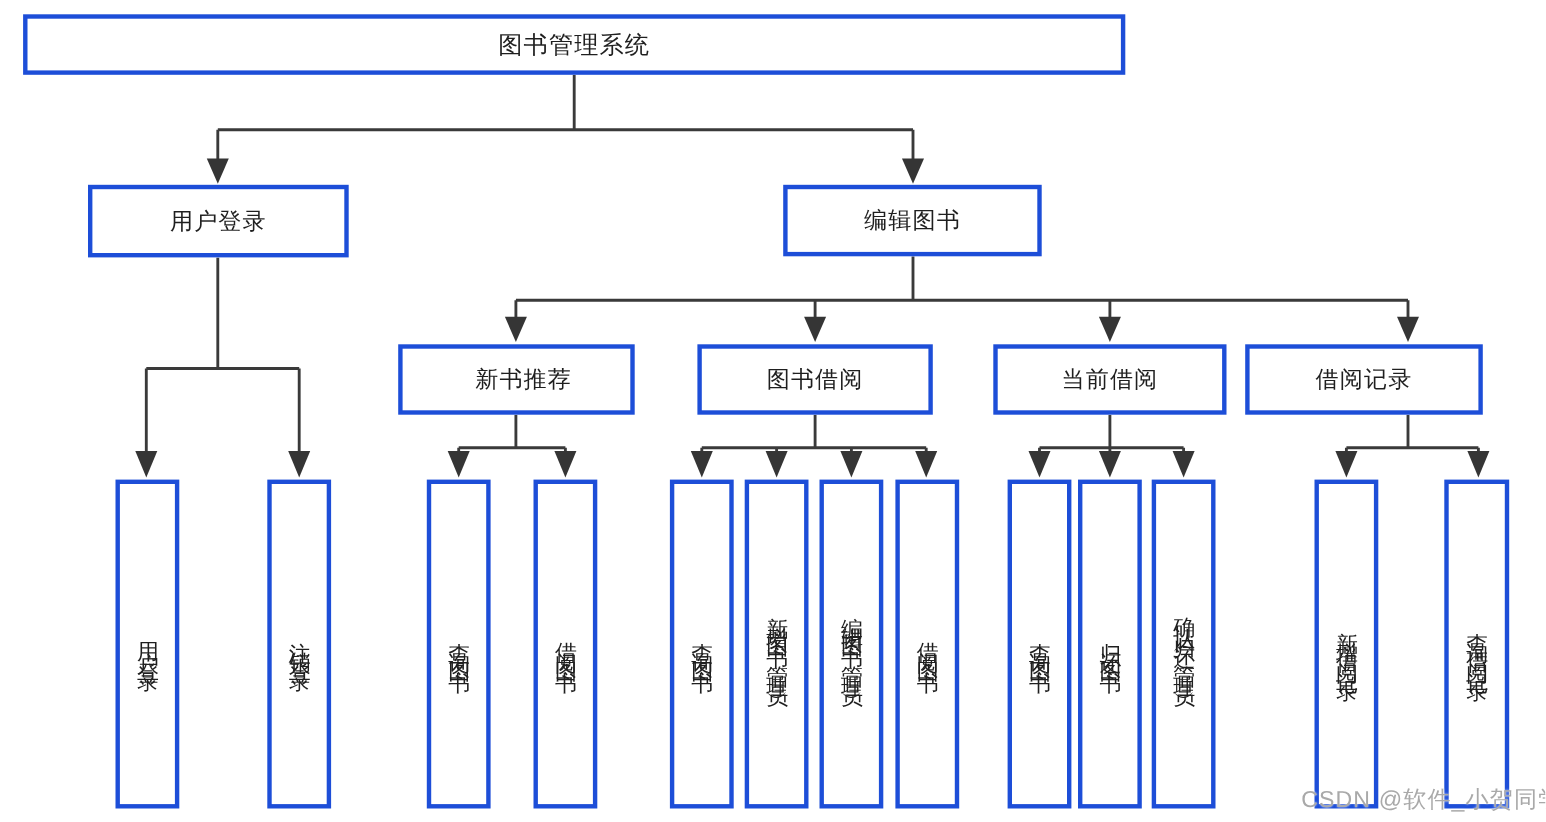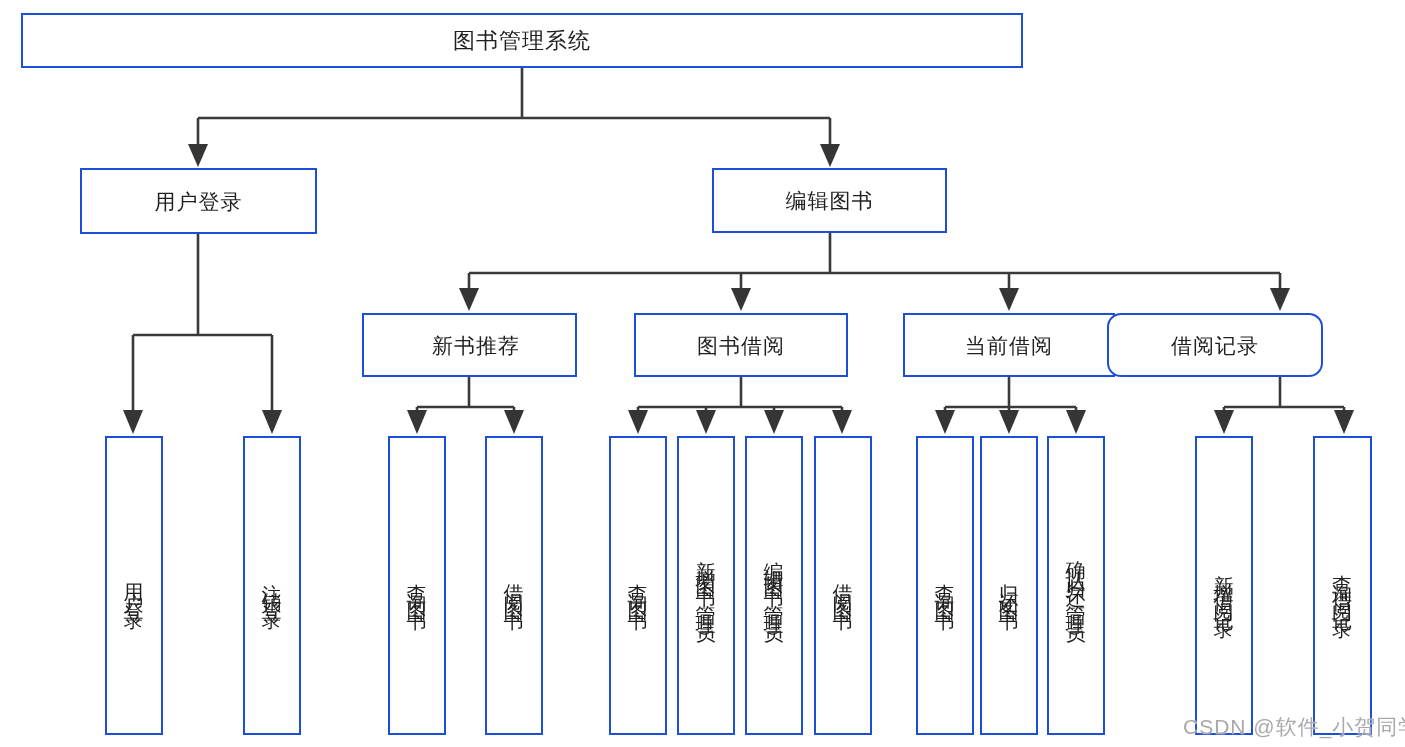--- a/index.html
+++ b/index.html
@@ -18,21 +18,21 @@
   .wires {
     position: absolute;
     left: 0; top: 0;
     width: 1405px;
     height: 747px;
     z-index: 1;
   }
   .node {
     position: absolute;
     box-sizing: border-box;
-    border: 2px solid #1d4ed8;
+    border: 4px solid #1d4ed8;
     background: #ffffff;
     color: #1f1f1f;
     display: flex;
     align-items: center;
     justify-content: center;
     text-align: center;
     z-index: 2;
     font-size: 21px;
     letter-spacing: 1px;
     line-height: 1;
@@ -103,21 +103,21 @@
   </svg>
 
   <div class="node title-box" style="left:21px; top:13px; width:1002px; height:55px;">图书管理系统</div>
 
   <div class="node" style="left:80px; top:168px; width:237px; height:66px;">用户登录</div>
   <div class="node" style="left:712px; top:168px; width:235px; height:65px;">编辑图书</div>
 
   <div class="node" style="left:362px; top:313px; width:215px; height:64px;padding-left:13px;">新书推荐</div>
   <div class="node" style="left:903px; top:313px; width:212px; height:64px;">当前借阅</div>
   <div class="node" style="left:634px; top:313px; width:214px; height:64px;">图书借阅</div>
-  <div class="node" style="left:1107px; top:313px; width:216px; height:64px;border-radius:14px;">借阅记录</div>
+  <div class="node" style="left:1132px; top:313px; width:216px; height:64px;">借阅记录</div>
 
   <div class="node v" style="left:105px; top:436px; width:58px; height:299px;">用户登录</div>
   <div class="node v" style="left:243px; top:436px; width:58px; height:299px;">注销登录</div>
 
   <div class="node v" style="left:388px; top:436px; width:58px; height:299px;">查询图书</div>
   <div class="node v" style="left:485px; top:436px; width:58px; height:299px;">借阅图书</div>
 
   <div class="node v" style="left:609px; top:436px; width:58px; height:299px;">查询图书</div>
   <div class="node v" style="left:677px; top:436px; width:58px; height:299px;">新增图书（管理员）</div>
   <div class="node v" style="left:745px; top:436px; width:58px; height:299px;">编辑图书（管理员）</div>

